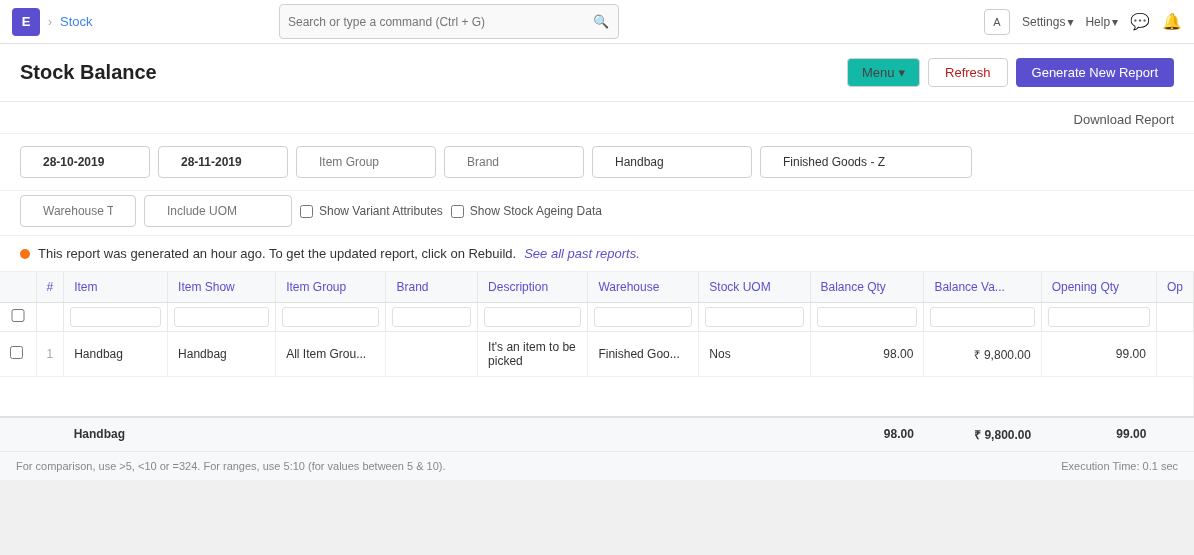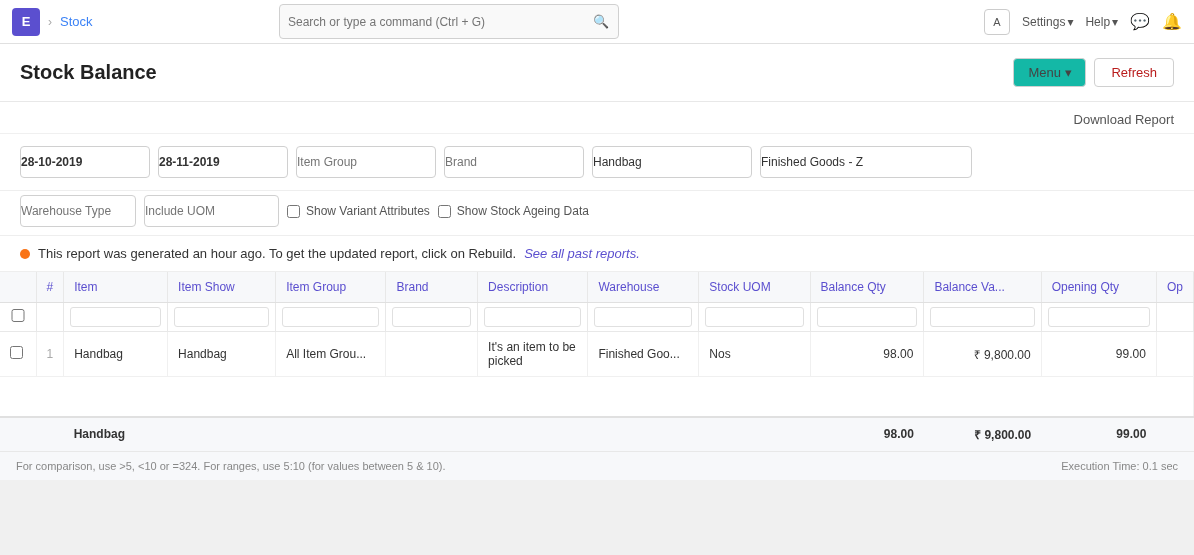--- a/index.html
+++ b/index.html
@@ -61,30 +61,30 @@
       border-bottom: 1px solid #f0f0f0;
     }
     .btn-download { background: none; border: none; color: #555; font-size: 13px; cursor: pointer; }
 
     
     .filters-row {
       display: flex; flex-wrap: wrap; gap: 8px; padding: 12px 20px;
       border-bottom: 1px solid #eee;
     }
     .filter-input {
-      border: 1px solid #d0d0d0; border-radius: 4px; padding: 5px 0; font-size: 12px;
+      border: 1px solid #d0d0d0; border-radius: 4px; padding: 5px 22px; font-size: 12px;
       background: #fff; color: #333; height: 32px;
     }
     .filter-input.date { width: 130px; font-weight: 600; }
     .filter-input.item-group { width: 140px; }
     .filter-input.brand { width: 140px; }
     .filter-input.item { width: 160px; }
     .filter-input.finished { width: 212px; }
     .filter-input.warehouse { width: 116px; }
-    .filter-input.uom { width: 135px; }
+    .filter-input.uom { width: 148px; }
     .checkbox-label { display: flex; align-items: center; gap: 6px; font-size: 12px; color: #555; cursor: pointer; }
     .checkbox-label input { cursor: pointer; }
 
     
     .report-notice {
       padding: 10px 20px; border-bottom: 1px solid #eee; display: flex; align-items: center; gap: 8px;
       font-size: 13px; color: #333;
     }
     .notice-dot { width: 10px; height: 10px; background: #f97316; border-radius: 50%; flex-shrink: 0; }
     .notice-link { color: #5b4fcf; cursor: pointer; font-style: italic; }
@@ -147,20 +147,21 @@
 </div>
 
 <div class="page-header">
   <h1 class="page-title">Stock Balance</h1>
   <div class="header-actions">
     <button class="btn-menu">
       <span>Menu</span>
       <span>▾</span>
     </button>
     <button class="btn-refresh">Refresh</button>
+    <button class="btn-generate">Generate New Report</button>
   </div>
 </div>
 
 <div class="main-content">
 
   <div class="download-row">
     <button class="btn-download">Download Report</button>
   </div>
 
   <div class="filters-row">

